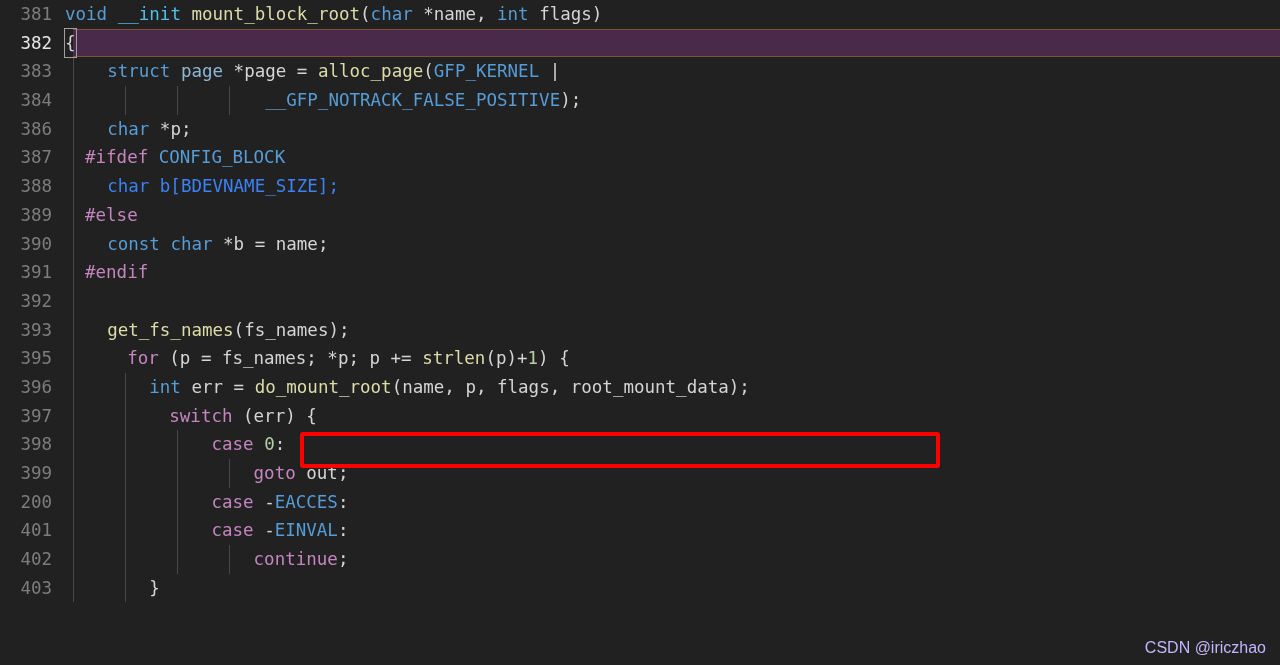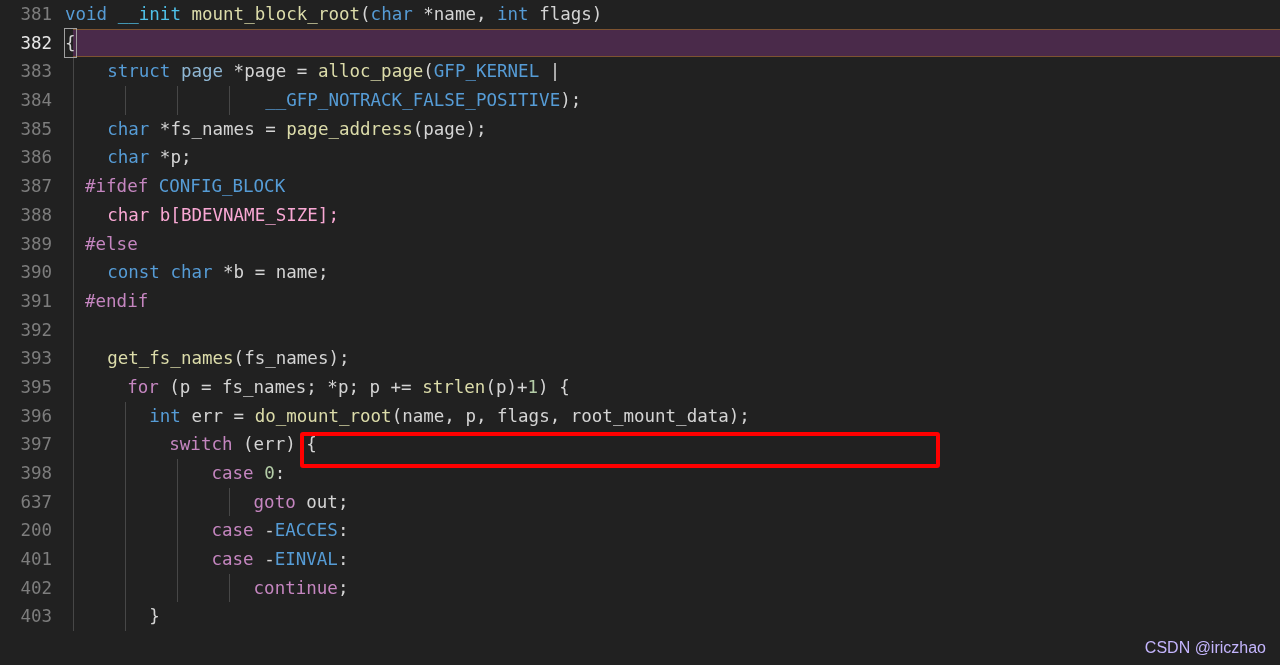--- a/index.html
+++ b/index.html
@@ -94,21 +94,21 @@
   }
 
   
   .t-key     { color: #569cd6; }  
   .t-key2    { color: #c586c0; padding-left: 20px; }  
   .t-fn      { color: #dcdcaa; }  
   .t-type    { color: #8fb7d4; }  
   .t-macro   { color: #569cd6; }  
   .t-num     { color: #b5cea8; }  
   .t-plain   { color: #d4d4d4; }  
-  .t-dim     { color: #f9a8d4; text-align: right; }  
+  .t-dim     { color: #3b82f6; text-align: right; }  
   .t-init    { color: #4fc1e9; }  
 
   
   #anno-box {
     position: absolute;
     border: 4px solid #ff0000;
     border-radius: 3px;
     box-sizing: border-box;
     z-index: 6;
     pointer-events: none;
@@ -128,34 +128,33 @@
 </head>
 <body>
 
 <div id="editor">
 
   <div class="code-area" id="code-area">
       <div class="line"><div class="gutter">381</div><div class="content"><span class="t-key">void</span><span class="t-plain"> </span><span class="t-init">__init</span><span class="t-plain"> </span><span class="t-fn">mount_block_root</span><span class="t-plain">(</span><span class="t-key">char</span><span class="t-plain"> *name, </span><span class="t-key">int</span><span class="t-plain"> flags)</span></div></div>
       <div class="line current"><div class="hl"></div><div class="gutter">382</div><div class="content"><span class="t-plain cursor-box">{</span></div></div>
       <div class="line"><div class="guide" style="left: 73px;"></div><div class="gutter">383</div><div class="content"><span class="t-plain">    </span><span class="t-key">struct</span><span class="t-plain"> </span><span class="t-type">page</span><span class="t-plain"> *page = </span><span class="t-fn">alloc_page</span><span class="t-plain">(</span><span class="t-macro">GFP_KERNEL</span><span class="t-plain"> |</span></div></div>
       <div class="line"><div class="guide" style="left: 73px;"></div><div class="guide" style="left: 125px;"></div><div class="guide" style="left: 177px;"></div><div class="guide" style="left: 229px;"></div><div class="gutter">384</div><div class="content"><span class="t-plain">                   </span><span class="t-macro">__GFP_NOTRACK_FALSE_POSITIVE</span><span class="t-plain">);</span></div></div>
-      <div class="line"><div class="guide" style="left: 73px;"></div><div class="gutter">385</div><div class="content"><span class="t-plain">    </span><span class="t-key">char</span><span class="t-plain"> *fs_names = </span><span class="t-fn">page_address</span><span class="t-plain">(page);</span></div></div>
       <div class="line"><div class="guide" style="left: 73px;"></div><div class="gutter">386</div><div class="content"><span class="t-plain">    </span><span class="t-key">char</span><span class="t-plain"> *p;</span></div></div>
       <div class="line"><div class="guide" style="left: 73px;"></div><div class="gutter">387</div><div class="content"><span class="t-key2">#ifdef</span><span class="t-plain"> </span><span class="t-macro">CONFIG_BLOCK</span></div></div>
       <div class="line"><div class="guide" style="left: 73px;"></div><div class="gutter">388</div><div class="content"><span class="t-dim">    char b[BDEVNAME_SIZE];</span></div></div>
       <div class="line"><div class="guide" style="left: 73px;"></div><div class="gutter">389</div><div class="content"><span class="t-key2">#else</span></div></div>
       <div class="line"><div class="guide" style="left: 73px;"></div><div class="gutter">390</div><div class="content"><span class="t-plain">    </span><span class="t-key">const</span><span class="t-plain"> </span><span class="t-key">char</span><span class="t-plain"> *b = name;</span></div></div>
       <div class="line"><div class="guide" style="left: 73px;"></div><div class="gutter">391</div><div class="content"><span class="t-key2">#endif</span></div></div>
       <div class="line"><div class="guide" style="left: 73px;"></div><div class="gutter">392</div><div class="content"></div></div>
       <div class="line"><div class="guide" style="left: 73px;"></div><div class="gutter">393</div><div class="content"><span class="t-plain">    </span><span class="t-fn">get_fs_names</span><span class="t-plain">(fs_names);</span></div></div>
       <div class="line"><div class="guide" style="left: 73px;"></div><div class="gutter">395</div><div class="content"><span class="t-plain">    </span><span class="t-key2">for</span><span class="t-plain"> (p = fs_names; *p; p += </span><span class="t-fn">strlen</span><span class="t-plain">(p)+</span><span class="t-num">1</span><span class="t-plain">) {</span></div></div>
       <div class="line"><div class="guide" style="left: 73px;"></div><div class="guide" style="left: 125px;"></div><div class="gutter">396</div><div class="content"><span class="t-plain">        </span><span class="t-key">int</span><span class="t-plain"> err = </span><span class="t-fn">do_mount_root</span><span class="t-plain">(name, p, flags, root_mount_data);</span></div></div>
       <div class="line"><div class="guide" style="left: 73px;"></div><div class="guide" style="left: 125px;"></div><div class="gutter">397</div><div class="content"><span class="t-plain">        </span><span class="t-key2">switch</span><span class="t-plain"> (err) {</span></div></div>
       <div class="line"><div class="guide" style="left: 73px;"></div><div class="guide" style="left: 125px;"></div><div class="guide" style="left: 177px;"></div><div class="gutter">398</div><div class="content"><span class="t-plain">            </span><span class="t-key2">case</span><span class="t-plain"> </span><span class="t-num">0</span><span class="t-plain">:</span></div></div>
-      <div class="line"><div class="guide" style="left: 73px;"></div><div class="guide" style="left: 125px;"></div><div class="guide" style="left: 177px;"></div><div class="guide" style="left: 229px;"></div><div class="gutter">637</div><div class="content"><span class="t-plain">                </span><span class="t-key2">goto</span><span class="t-plain"> out;</span></div></div>
+      <div class="line"><div class="guide" style="left: 73px;"></div><div class="guide" style="left: 125px;"></div><div class="guide" style="left: 177px;"></div><div class="guide" style="left: 229px;"></div><div class="gutter">399</div><div class="content"><span class="t-plain">                </span><span class="t-key2">goto</span><span class="t-plain"> out;</span></div></div>
       <div class="line"><div class="guide" style="left: 73px;"></div><div class="guide" style="left: 125px;"></div><div class="guide" style="left: 177px;"></div><div class="gutter">200</div><div class="content"><span class="t-plain">            </span><span class="t-key2">case</span><span class="t-plain"> -</span><span class="t-macro">EACCES</span><span class="t-plain">:</span></div></div>
       <div class="line"><div class="guide" style="left: 73px;"></div><div class="guide" style="left: 125px;"></div><div class="guide" style="left: 177px;"></div><div class="gutter">401</div><div class="content"><span class="t-plain">            </span><span class="t-key2">case</span><span class="t-plain"> -</span><span class="t-macro">EINVAL</span><span class="t-plain">:</span></div></div>
       <div class="line"><div class="guide" style="left: 73px;"></div><div class="guide" style="left: 125px;"></div><div class="guide" style="left: 177px;"></div><div class="guide" style="left: 229px;"></div><div class="gutter">402</div><div class="content"><span class="t-plain">                </span><span class="t-key2">continue</span><span class="t-plain">;</span></div></div>
       <div class="line"><div class="guide" style="left: 73px;"></div><div class="guide" style="left: 125px;"></div><div class="gutter">403</div><div class="content"><span class="t-plain">        }</span></div></div>
     </div>
 
   <div id="anno-box" style="left: 300px; top: 432px; width: 640px; height: 36px; border-color: rgb(255, 0, 0); border-width: 4px;"></div>
 
   <div id="watermark">CSDN @iriczhao</div>
 

